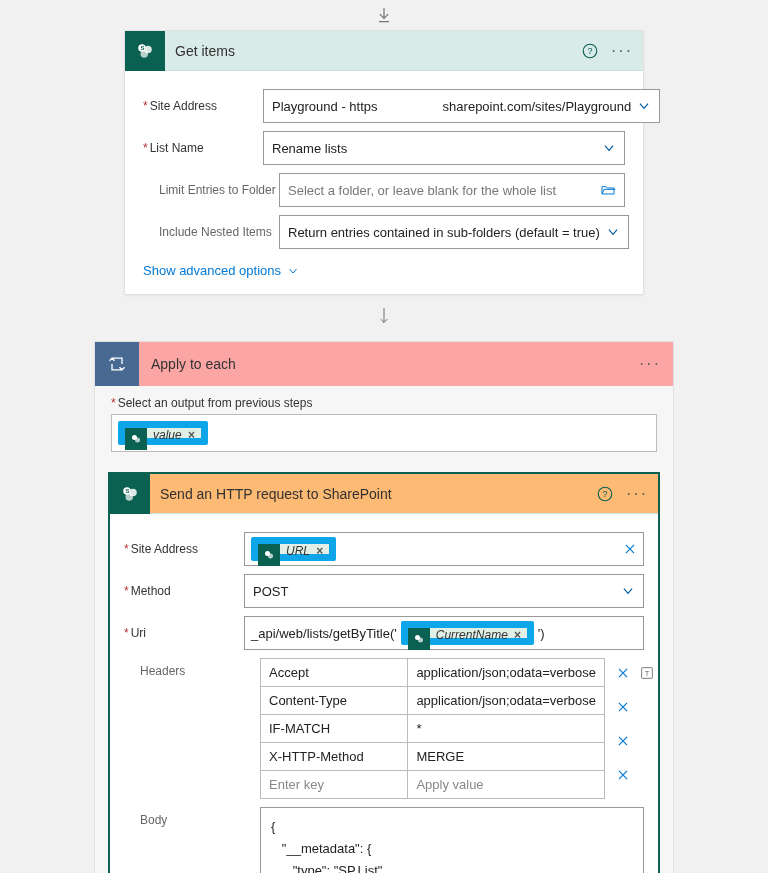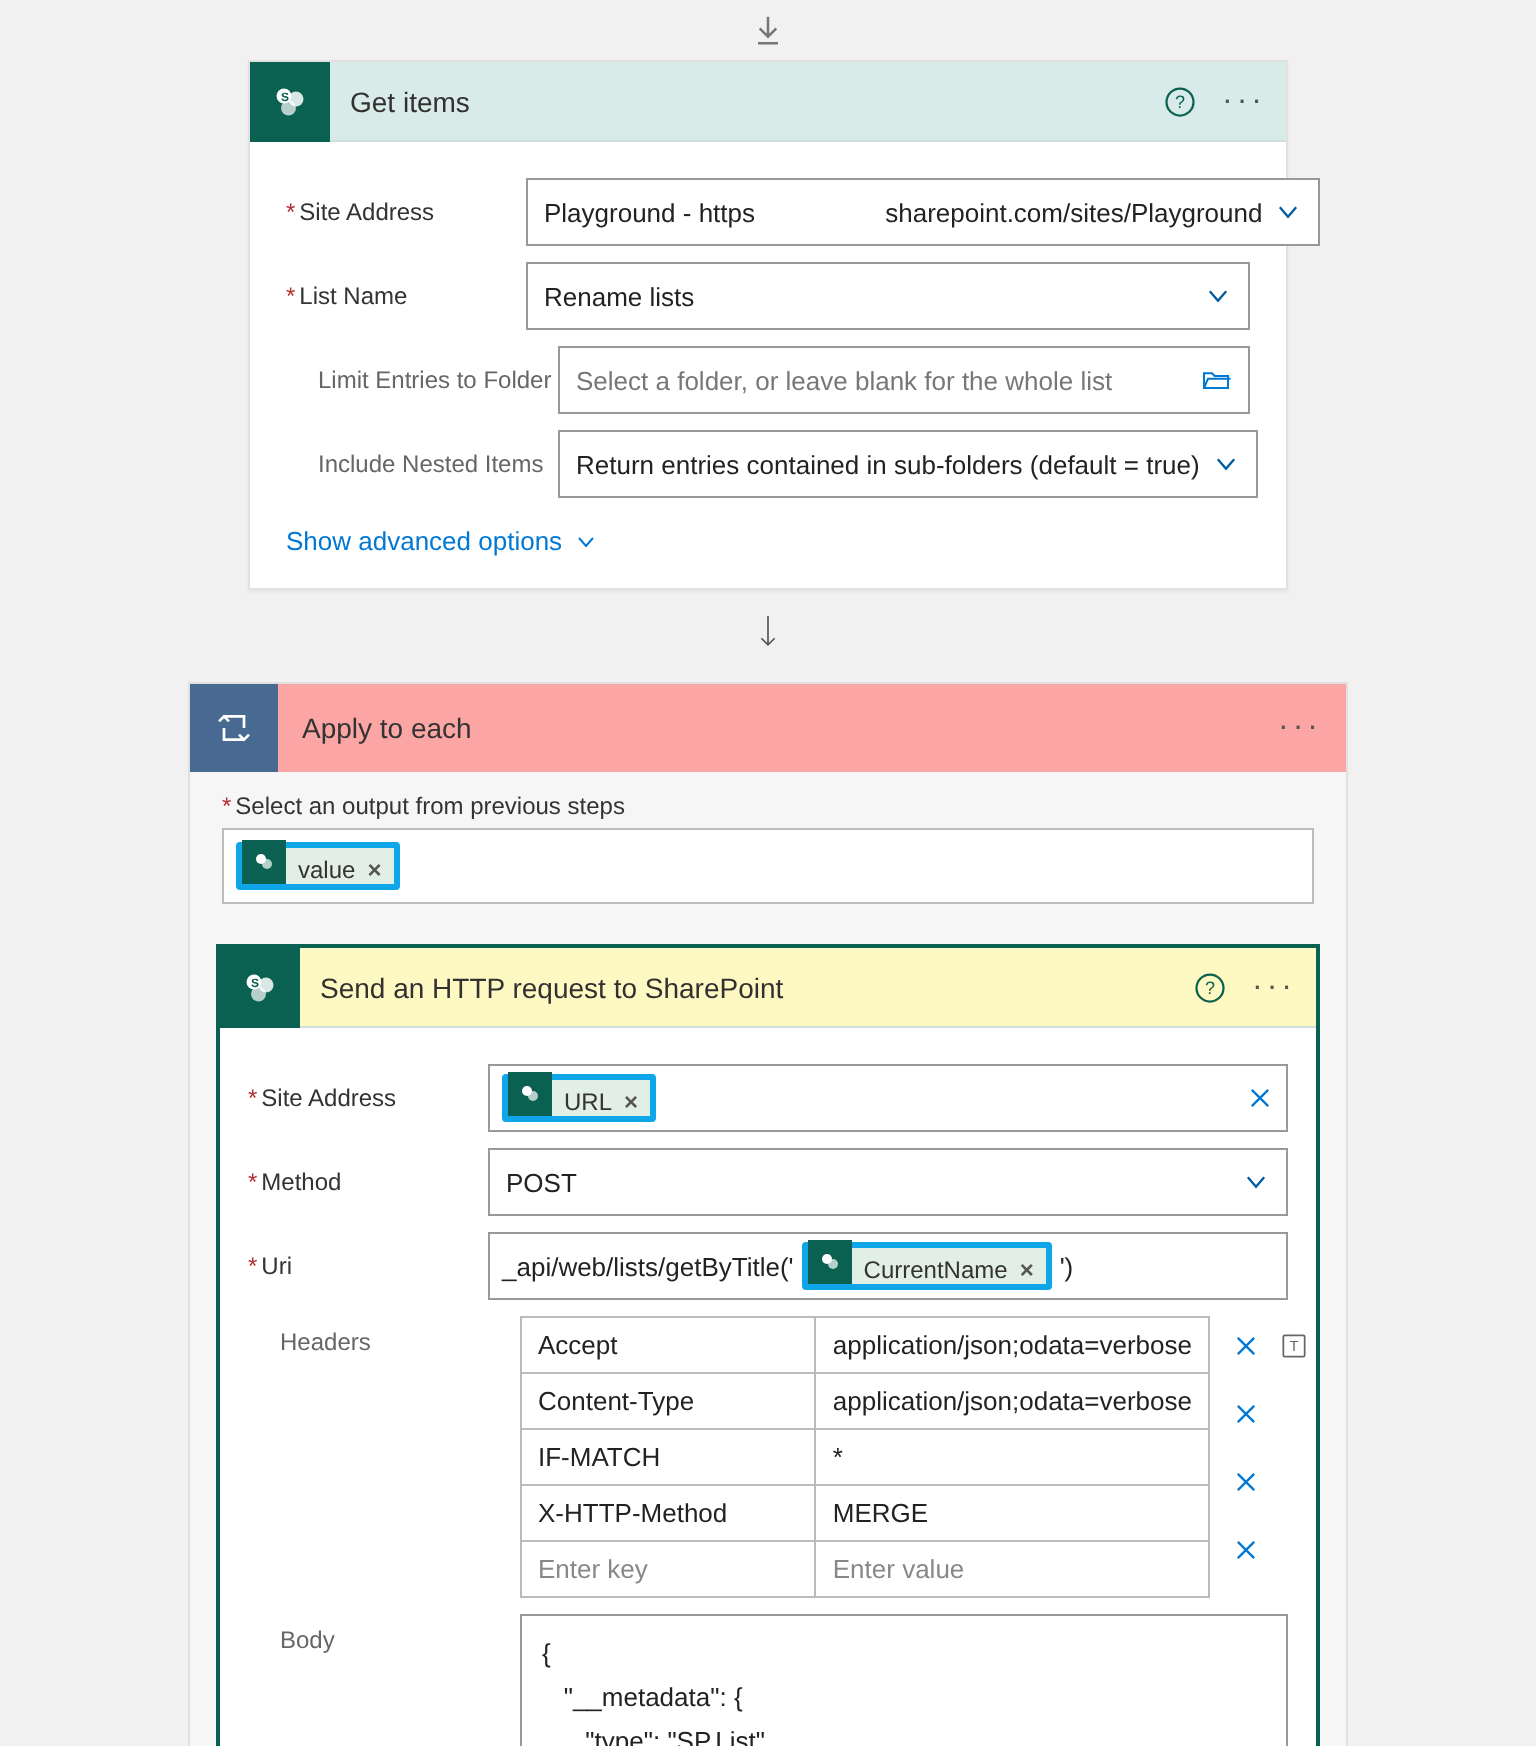--- a/index.html
+++ b/index.html
@@ -147,45 +147,46 @@
     padding:6px;
     min-height: 36px;
     display:flex;
     flex-wrap:wrap;
     gap:4px;
     align-items:center;
   }
 
   .token {
     display:inline-flex;
-    align-items:flex-end;
+    align-items:flex-start;
     background:#e2efe7;
-    border:3px solid #0ea5e9;
+    border:7px solid #0ea5e9;
     border-radius:2px;
     height:24px;
     padding:0 6px 0 0;
     font-size:12px;
     color:#333;
+    font-style:italic;
   }
   .token-icon {
     width:22px;height:22px;background:#0a6051;color:#fff;
     display:flex;align-items:center;justify-content:center;
     margin-right:6px;
   }
   .token-icon svg{width:12px;height:12px;}
   .token-x { color:#555; margin-left:6px; cursor:pointer; font-weight:bold;}
 
   
   .inner-card {
     width: 552px;
     margin: 10px auto 0 auto;
     background:#fff;
     border:2px solid #0a6051;
   }
-  .inner-card .card-header { background:#fef9c3;}
+  .inner-card .card-header { background:#fdba74;}
   .inner-body { padding: 10px 14px 14px 14px;}
 
   .field.with-tokens { padding: 4px 6px; height:auto; min-height:34px; flex-wrap:wrap; gap:4px;}
   .inline-text { color:#222; font-size:13px;}
   .field .right-x { color:#0078d4; cursor:pointer; margin-left:6px;}
   .field .right-x svg{width:14px;height:14px;display:block;}
 
   
   .headers-wrap { display:flex; flex:1; align-items:flex-start; }
   .headers-table {
@@ -448,21 +449,21 @@
               <tr>
                     <td class="k">IF-MATCH</td>
                     <td>*</td>
                   </tr>
               <tr>
                     <td class="k">X-HTTP-Method</td>
                     <td>MERGE</td>
                   </tr>
               <tr>
                     <td class="k placeholder">Enter key</td>
-                    <td class="placeholder">Enter value</td>
+                    <td class="placeholder">Apply value</td>
                   </tr>
             </tbody>
               </table>
             <div class="row-icons-col">
               <div style="height:30px;display:flex;align-items:center;gap:4px;">
                 <div class="x-btn">
                     <svg viewBox="0 0 24 24">
                       <path d="M5 5 L19 19 M19 5 L5 19" stroke="#0078d4" stroke-width="2"></path>
                     </svg>
                   </div>

